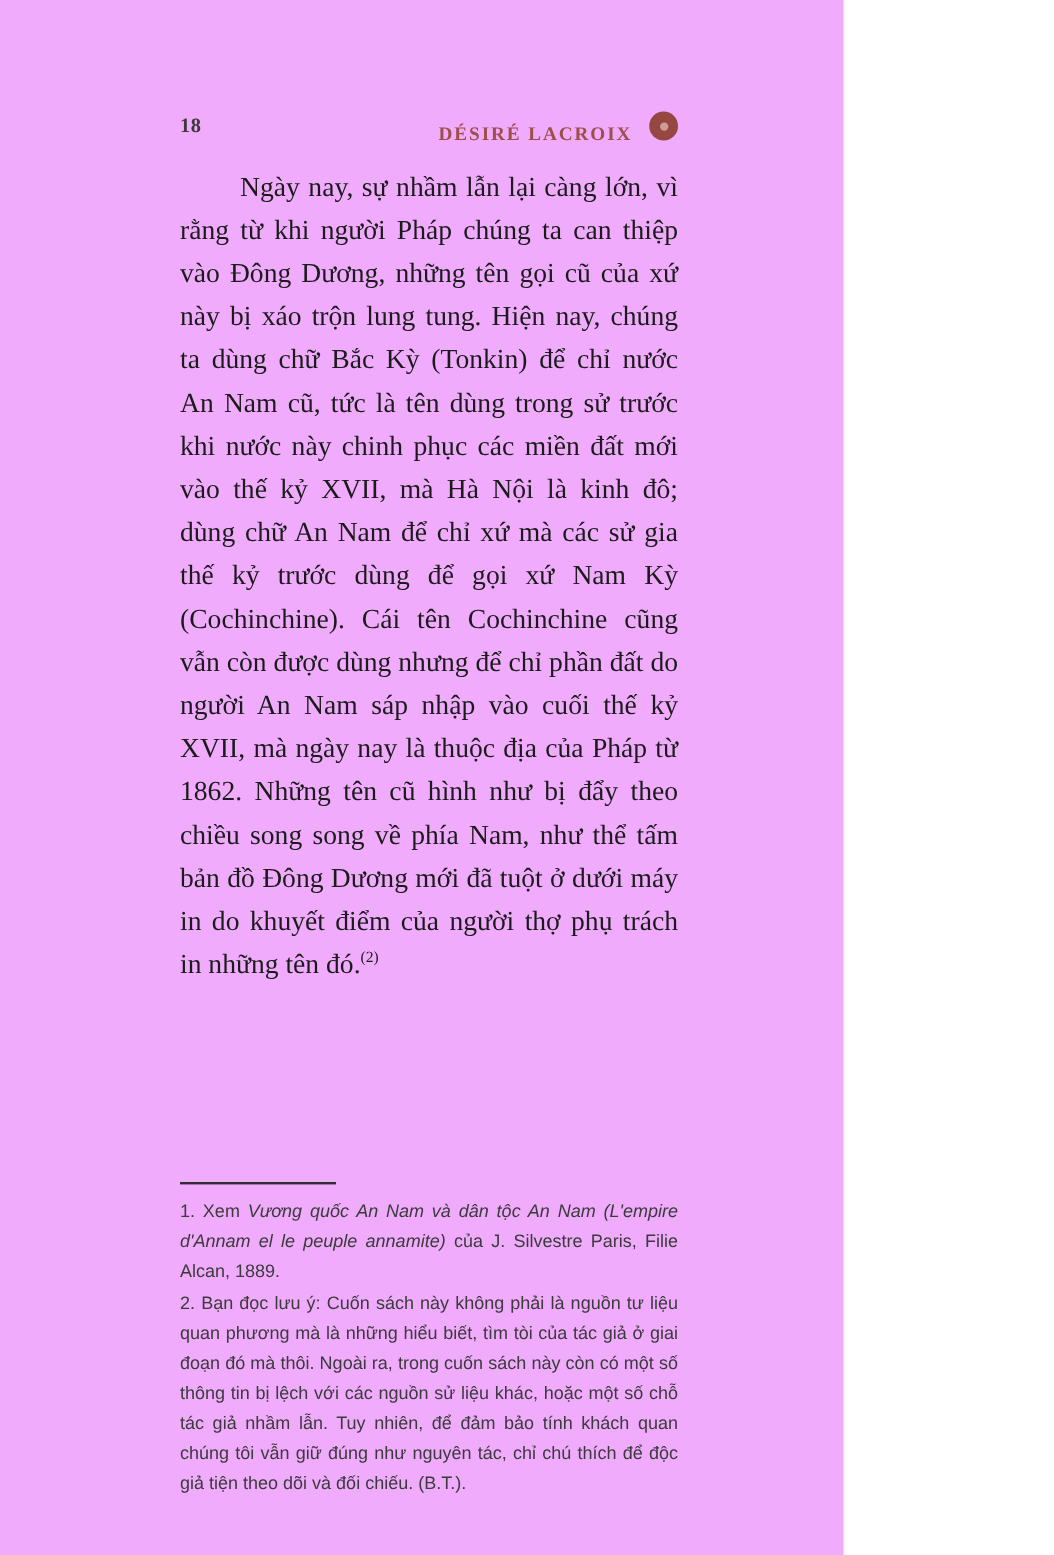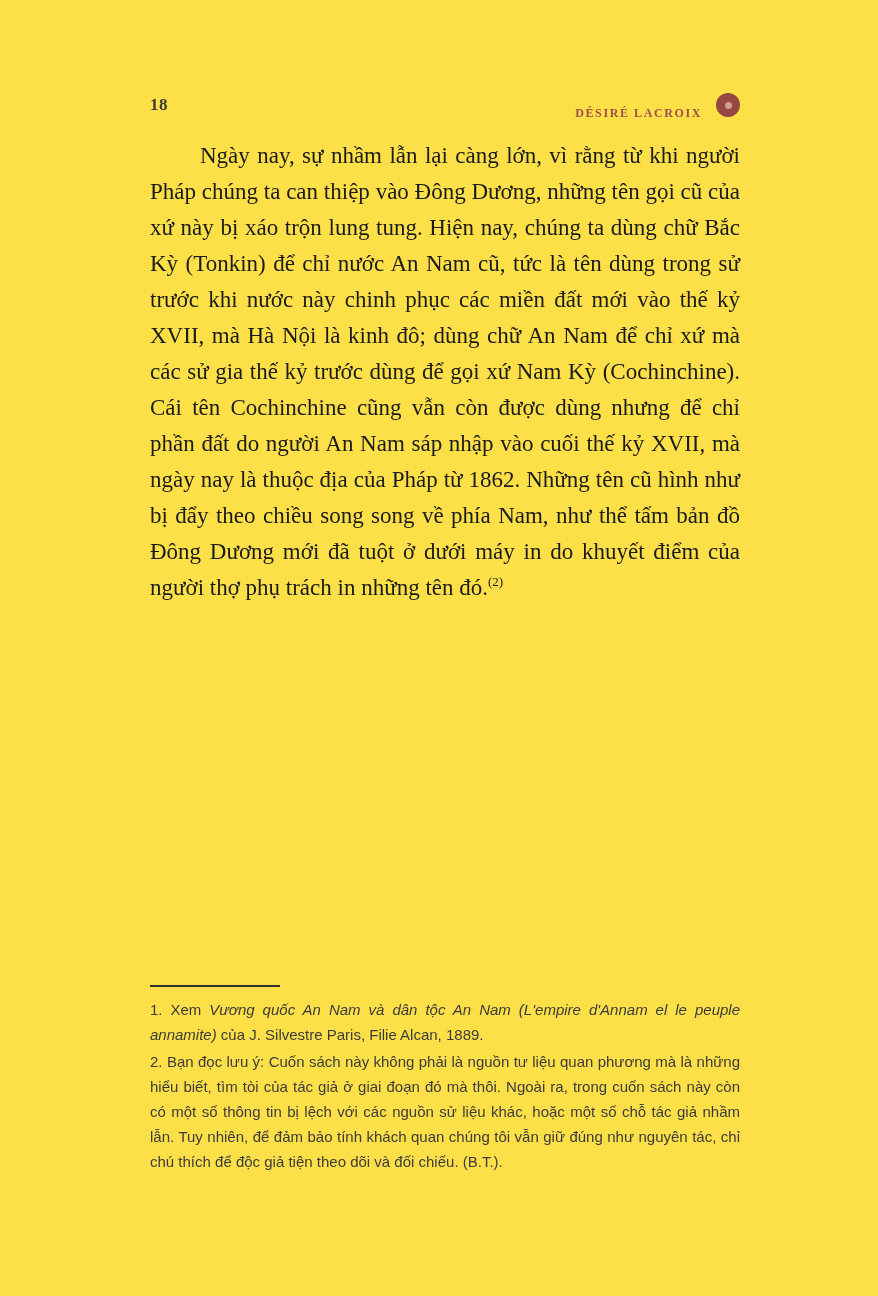--- a/index.html
+++ b/index.html
@@ -2,23 +2,23 @@
 <html><head>
 <meta charset="utf-8">
 <style>
   html, body {
     margin: 0;
     padding: 0;
     background: #ffffff;
   }
   .page {
     position: relative;
-    width: 878px;
+    width: 703px;
     height: 1296px;
-    background: #fde047;
+    background: #f0abfc;
     font-family: "Liberation Serif", serif;
     color: #1c1c1c;
     box-sizing: border-box;
     overflow: hidden;
   }
   .content {
     position: absolute;
     left: 150px;
     right: 138px;
     top: 92px;
@@ -34,21 +34,21 @@
     font-weight: bold;
     color: #3d3a38;
     letter-spacing: 0.5px;
   }
   .header-right {
     display: flex;
     align-items: center;
     gap: 14px;
   }
   .author-name {
-    font-size: 12px;
+    font-size: 16px;
     font-weight: bold;
     letter-spacing: 1.6px;
     color: #9d4f4a;
     margin-top: 16px;
   }
   .coin-icon {
     width: 24px;
     height: 24px;
     border-radius: 50%;
     background: #964742;

